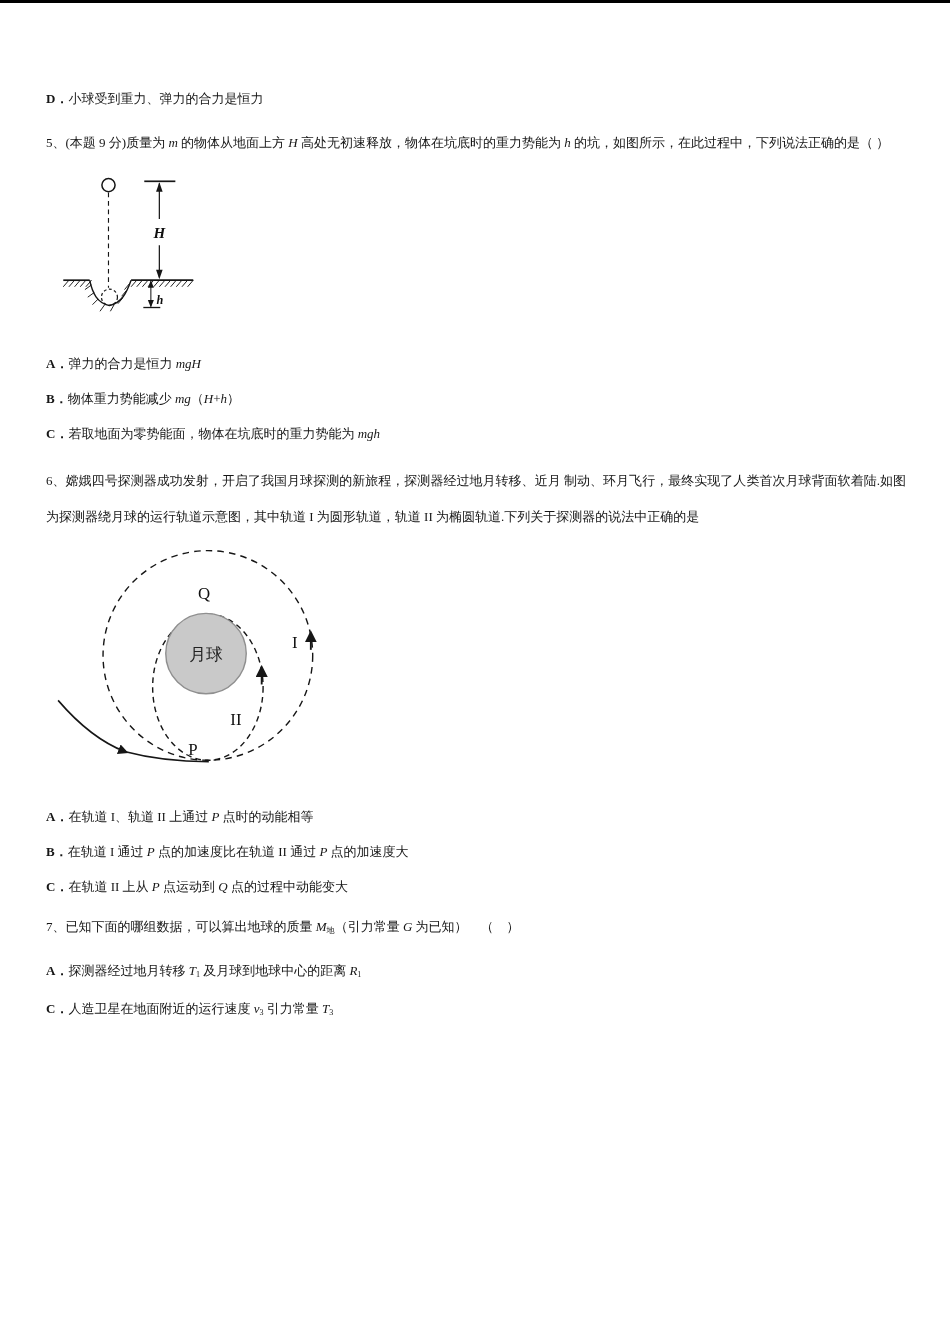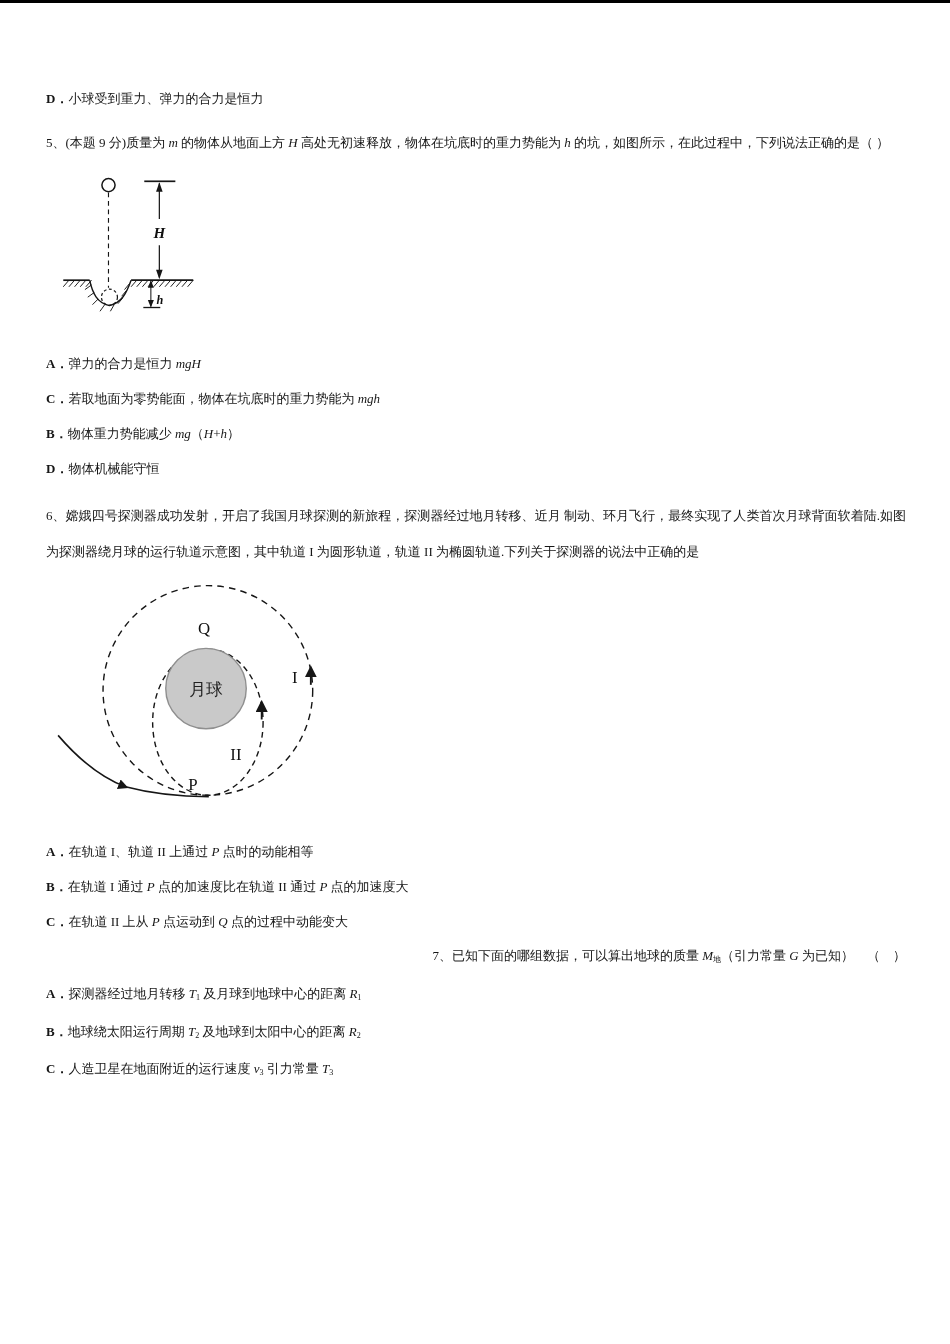--- a/index.html
+++ b/index.html
@@ -16,21 +16,21 @@
   .v   { font-style:italic; }
   .sub { font-size:0.62em; vertical-align:-0.28em; }
   .top-opt { line-height:24px; }
   .q5-stem { margin-top:16px; line-height:31px; text-align:justify; }
   .fig1 { display:block; margin:12px 0 0 4px; }
   .q5-opts { margin-top:14px; }
   .q5-opts p, .q6-opts p { line-height:35px; }
   .q6-stem { margin-top:12px; line-height:36px; text-align:justify; }
   .fig2 { display:block; margin:10px 0 0 10px; }
   .q6-opts { margin-top:20px; }
-  .q7-stem { line-height:34px;text-align:right; }
+  .q7-stem { line-height:46px; }
   .q7-opts p { line-height:33px; }
   svg text { font-family:"Liberation Serif","DejaVu Serif",serif; }
 </style>
 </head>
 <body>
 
 <div class="page">
 
   <p class="top-opt"><span class="b">D．</span><span>小球受到重力、弹力的合力是恒力</span></p>
 
@@ -63,23 +63,22 @@
         <polygon points="107,117 103.8,125 110.2,125" fill="#161616" stroke="none"></polygon>
         <polygon points="107,146 103.8,138 110.2,138" fill="#161616" stroke="none"></polygon>
       </g>
     </g>
     <text x="116" y="72" text-anchor="middle" font-size="16" font-style="italic" font-weight="bold" fill="#111">H</text>
     <text x="113" y="142" font-size="13" font-style="italic" font-weight="bold" fill="#111">h</text>
   </svg>
 
   <div class="optgroup q5-opts">
     <p><span class="b">A．</span><span>弹力的合力是恒力 </span><span class="v">mgH</span></p>
+    <p><span class="b">B．</span><span>物体重力势能减少 </span><span class="v">mg</span><span>（</span><span class="v">H</span><span>+</span><span class="v">h</span><span>）</span></p>
     <p><span class="b">C．</span><span>若取地面为零势能面，物体在坑底时的重力势能为 </span><span class="v">mgh</span></p>
-    <p><span class="b">B．</span><span>物体重力势能减少 </span><span class="v">mg</span><span>（</span><span class="v">H</span><span>+</span><span class="v">h</span><span>）</span></p>
-    <p><span class="b">D．</span><span>物体机械能守恒</span></p>
   </div>
 
   <p class="q6-stem">6、嫦娥四号探测器成功发射，开启了我国月球探测的新旅程，探测器经过地月转移、近月 制动、环月飞行，最终实现了人类首次月球背面软着陆.如图为探测器绕月球的运行轨道示意图，其中轨道 I 为圆形轨道，轨道 II 为椭圆轨道.下列关于探测器的说法中正确的是</p>
 
   <svg class="fig fig2" width="300" height="234" viewBox="0 0 320 250" xmlns="http://www.w3.org/2000/svg">
     <defs>
       <marker id="arrow" viewBox="0 0 10 10" refX="7" refY="5" markerWidth="6.5" markerHeight="6.5" orient="auto">
         <path d="M0 0 L10 5 L0 10 z" fill="#161616"></path>
       </marker>
     </defs>
@@ -102,17 +101,16 @@
   <div class="optgroup q6-opts">
     <p><span class="b">A．</span><span>在轨道 I、轨道 II 上通过 </span><span class="v">P</span><span> 点时的动能相等</span></p>
     <p><span class="b">B．</span><span>在轨道 I 通过 </span><span class="v">P</span><span> 点的加速度比在轨道 II 通过 </span><span class="v">P</span><span> 点的加速度大</span></p>
     <p><span class="b">C．</span><span>在轨道 II 上从 </span><span class="v">P</span><span> 点运动到 </span><span class="v">Q</span><span> 点的过程中动能变大</span></p>
   </div>
 
   <p class="q7-stem"><span>7、已知下面的哪组数据，可以算出地球的质量 </span><span class="v">M</span><span class="sub">地</span><span>（引力常量 </span><span class="v">G</span><span> 为已知）　（　）</span></p>
 
   <div class="optgroup q7-opts">
     <p><span class="b">A．</span><span>探测器经过地月转移 </span><span class="v">T</span><span class="sub">1</span><span> 及月球到地球中心的距离 </span><span class="v">R</span><span class="sub">1</span></p>
-    <p><span class="b">B．</span><span>地球绕太阳运行周期 </span><span class="v">T</span><span class="sub">2</span><span> 及地球到太阳中心的距离 </span><span class="v">R</span><span class="sub">2</span></p>
     <p><span class="b">C．</span><span>人造卫星在地面附近的运行速度 </span><span class="v">v</span><span class="sub">3</span><span> 引力常量 </span><span class="v">T</span><span class="sub">3</span></p>
   </div>
 
 </div>
 
 </body></html>

